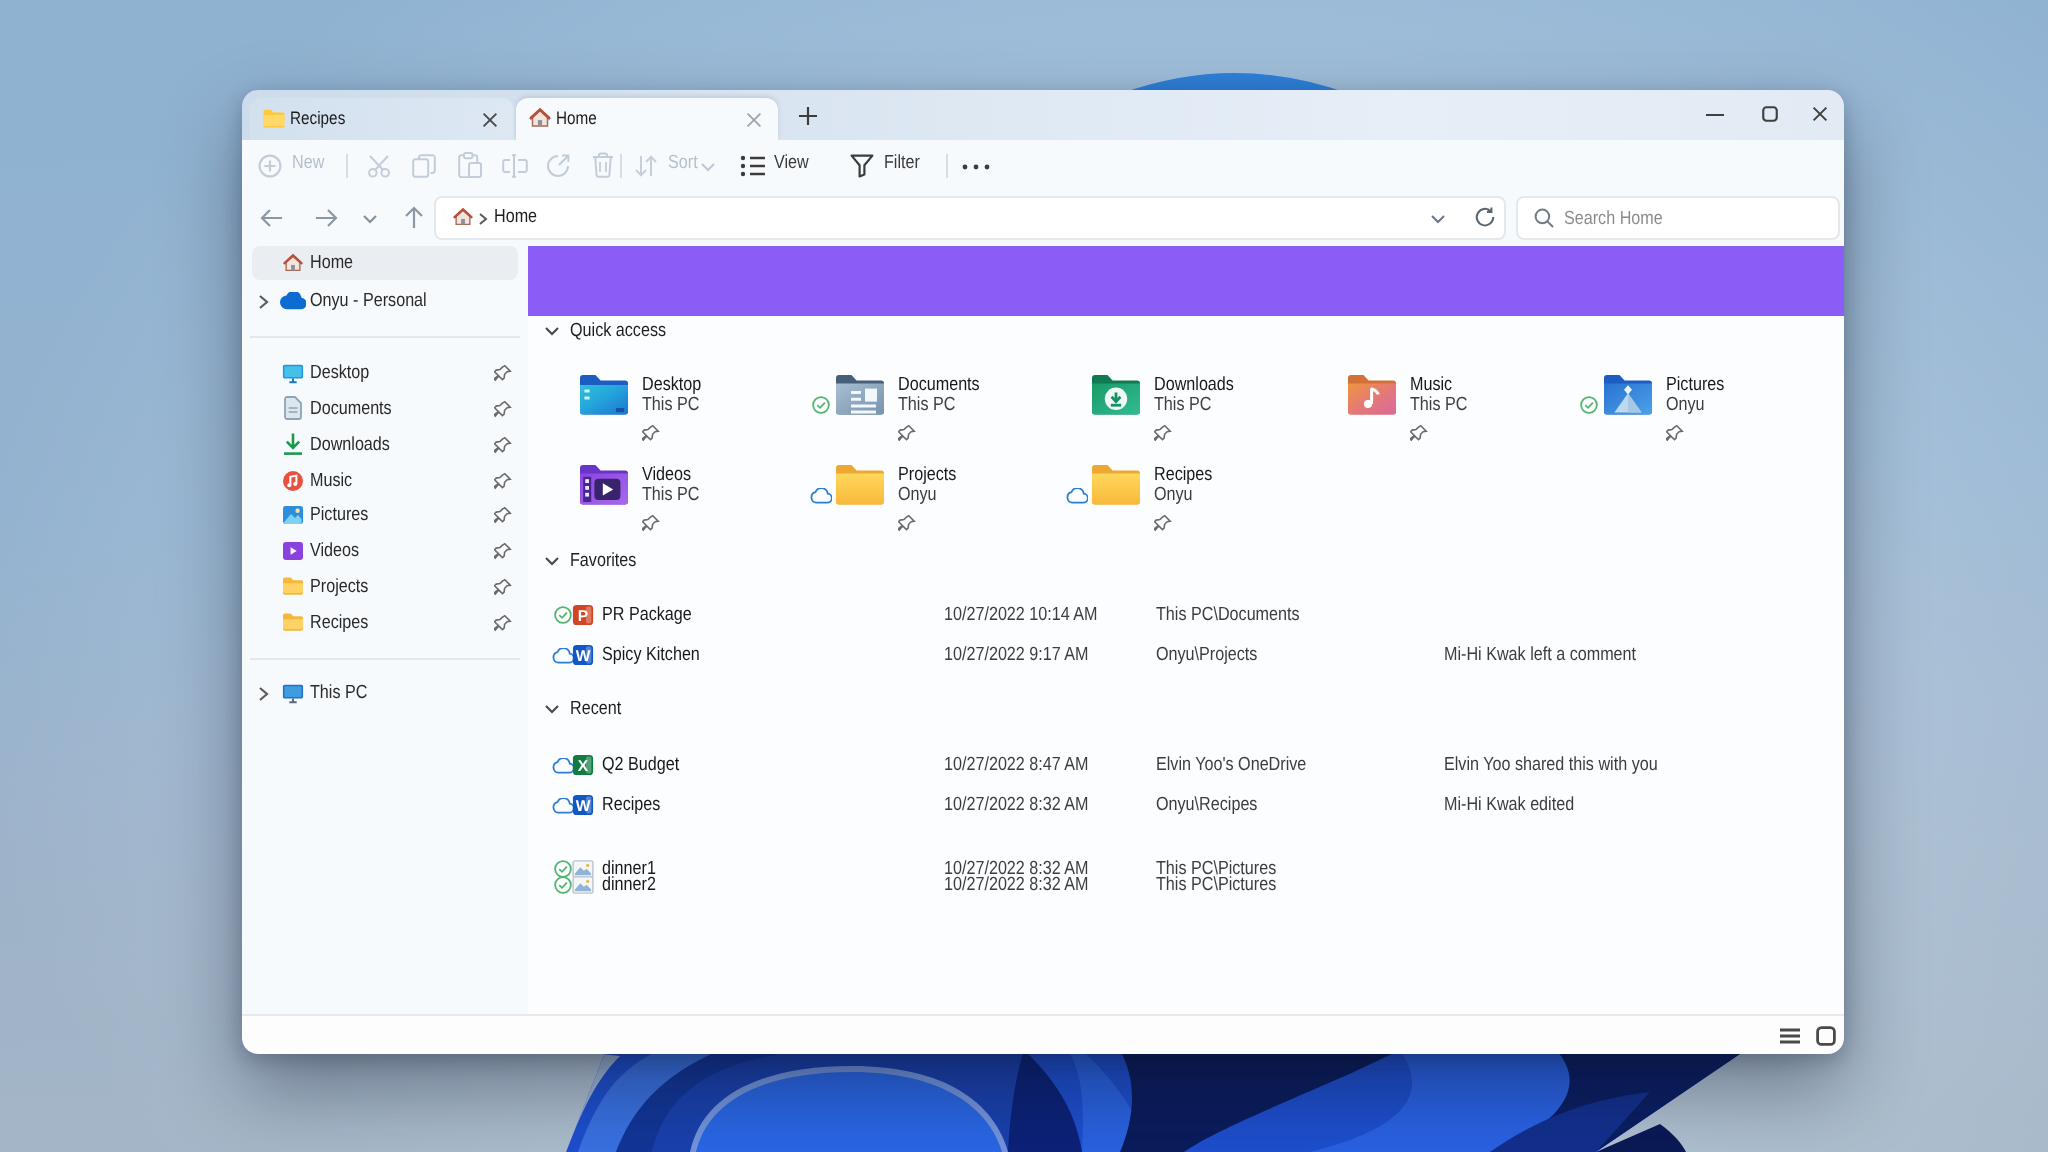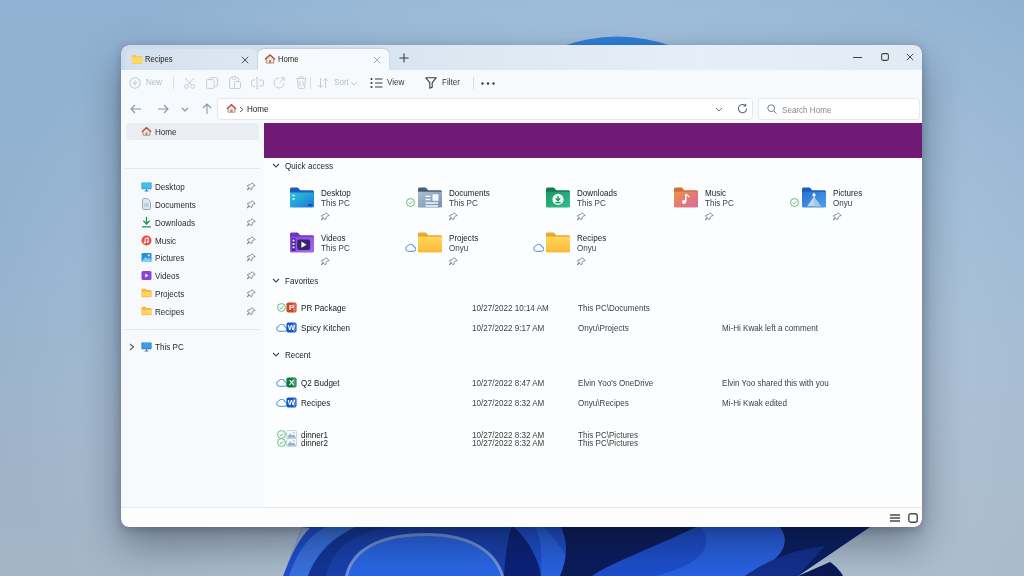--- a/index.html
+++ b/index.html
@@ -2,21 +2,21 @@
 <html><head>
 <meta charset="utf-8">
 <style>
   * { margin:0; padding:0; box-sizing:border-box; }
   html,body { width:1024px; height:576px; overflow:hidden; }
   body { font-family:"Liberation Sans", sans-serif; position:relative; font-size:9.5px;
          background:radial-gradient(ellipse 620px 460px at 600px 330px, rgba(216,233,247,0.60), rgba(216,233,247,0) 100%), linear-gradient(178deg,#8fb2d2 0%,#94b2cf 45%,#9fb3c8 75%,#a5b6c6 100%); }
   .abs { position:absolute; }
 
   #win { position:absolute; left:121px; top:45px; width:801px; height:482px;
-         border-radius:8px; overflow:hidden; background:#701a75;
+         border-radius:8px; overflow:hidden; background:#8b5cf6;
          box-shadow:0 18px 40px rgba(10,18,38,0.40), 0 3px 10px rgba(10,18,38,0.22); }
 
   #titlebar { position:absolute; left:0; top:0; width:100%; height:25px;
               background:linear-gradient(90deg,#ccdcec 0%,#d5e2ef 25%,#e0eaf4 52%,#e6eef7 72%,#e2eaf3 100%); }
   .tab { position:absolute; top:4px; height:21px; font-size:9px; color:#1b1b1b; }
   #tab1 { left:4px; width:132px; background:linear-gradient(90deg,#d3e0ee,#dde8f3); border-radius:6px 6px 0 0; }
   #tab2 { left:137px; width:131px; background:#f7fafd; border-radius:6px 6px 0 0;
           box-shadow:0 -1px 2px rgba(120,140,160,0.25); }
   .tablabel { position:absolute; left:20px; top:5px; display:inline-block; transform:scaleX(0.85); transform-origin:0 50%; }
 
@@ -238,20 +238,29 @@
   <div id="sidebar">
     <div class="abs" style="left:5px;top:0px;width:133px;height:17px;background:#eaeef3;border-radius:4px;"></div>
     <div class="srow" style="top:0px">
       <svg class="abs" style="left:20px;top:3px" width="11" height="11" viewBox="0 0 16 16">
         <path d="M3,7.2 L8,2.8 L13,7.2 V13.4 H3 Z" fill="#f3e4dd" stroke="#a86a58" stroke-width="1"></path>
         <path d="M1.9,8.1 L8,2.5 L14.1,8.1" fill="none" stroke="#b5503a" stroke-width="1.9" stroke-linecap="round"></path>
         <rect x="6.6" y="9.4" width="2.8" height="4" fill="#90909a"></rect>
       </svg>
       <span class="lbl">Home</span>
     </div>
+    <div class="srow" style="top:19px">
+      <svg class="abs" style="left:8px;top:5px" width="6" height="8" viewBox="0 0 6 8">
+          <path d="M1,1 l3.5,3 L1,7" fill="none" stroke="#5a5a5a" stroke-width="1.1"></path>
+        </svg>
+      <svg class="abs" style="left:19px;top:4px" width="13" height="9" viewBox="0 0 13 9">
+        <path d="M3.6,8.6 a3.4,3.4 0 0 1 -0.4,-6.8 a4,4 0 0 1 7.6,1.1 a2.6,2.6 0 0 1 -0.6,5.7 Z" fill="#0d6cd1"></path>
+      </svg>
+      <span class="lbl">Onyu - Personal</span>
+    </div>
     <div class="ssep" style="top:45px"></div>
     <div class="srow" style="top:55px">
       <svg class="abs" style="left:20px;top:3px" width="11" height="11" viewBox="0 0 12 12">
         <rect x="0.5" y="1.5" width="11" height="7.5" rx="1" fill="#2196d8"></rect>
         <rect x="1.3" y="2.3" width="9.4" height="5.9" rx="0.5" fill="#45c0ea"></rect>
         <path d="M4,11 h4 M6,9 v2" stroke="#1c79b8" stroke-width="1.1"></path>
       </svg>
       <span class="lbl">Desktop</span>
       <svg class="abs" style="left:126px;top:4px" width="9" height="9" viewBox="0 0 10 10">
           <path d="M6,1 l3,3 -1.7,.3 -1.4,1.4 -.3,2.1 -.9,.9 -2.1,-2.1 -1.9,2.3 -.6,-.6 2.3,-1.9 -2.1,-2.1 .9,-.9 2.1,-.3 1.4,-1.4 Z" fill="none" stroke="#6a6a6a" stroke-width="0.9"></path>

